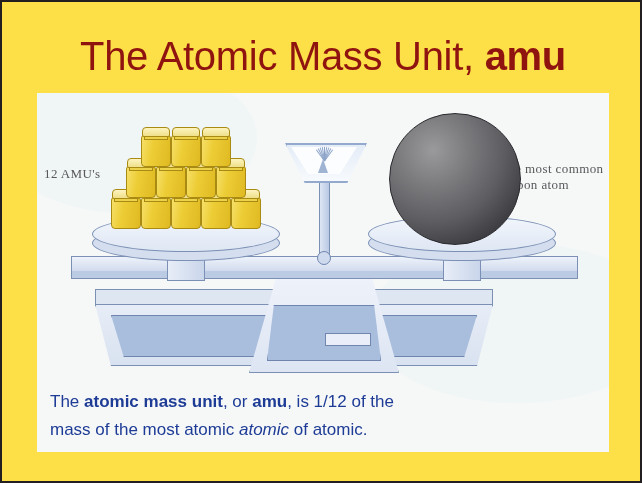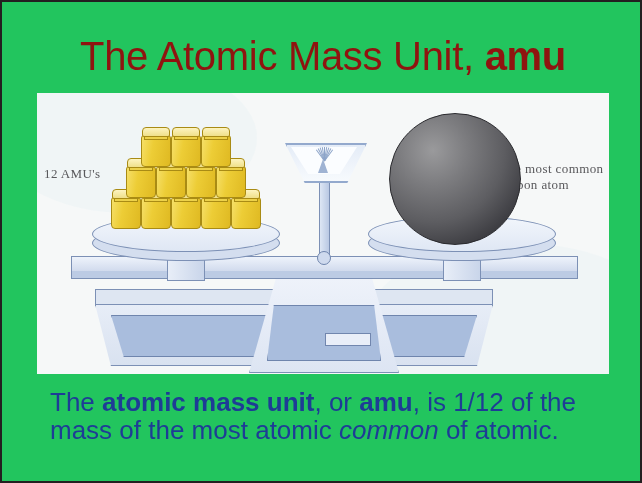--- a/index.html
+++ b/index.html
@@ -8,21 +8,21 @@
     background: #1c1c1c;
   }
   body {
     font-family: "Liberation Sans", sans-serif;
   }
   #slide {
     position: relative;
     width: 642px;
     height: 483px;
     box-sizing: border-box;
-    background: #22c55e;
+    background: #fde047;
     border: 2px solid #231f20;
     overflow: hidden;
   }
   
   #title {
     position: absolute;
     left: 0;
     top: 30px;
     width: 642px;
     text-align: center;
@@ -34,21 +34,21 @@
   }
   #title .strong {
     font-weight: bold;
   }
   
   #figure-panel {
     position: absolute;
     left: 35px;
     top: 91px;
     width: 572px;
-    height: 281px;
+    height: 359px;
     background: #f6f8f8;
     overflow: hidden;
   }
   .panel-wash {
     position: absolute;
     border-radius: 50%;
     background: #eef4f6;
     opacity: .75;
   }
   
@@ -260,21 +260,21 @@
     border: 1px solid #2a2a2e;
   }
 
   
   #caption {
     position: absolute;
     left: 48px;
     top: 386px;
     width: 560px;
     color: #1e3c96;
-    font-size: 26px;
+    font-size: 17px;
     line-height: 28px;
   }
   #caption b { font-weight: bold; }
   #caption i { font-style: italic; }
 </style>
 </head>
 <body>
 
 <div id="slide">
 
@@ -394,15 +394,15 @@
             </div>
           </div>
         </div>
 
       <div class="sphere"></div>
     </div>
   </div>
 
   <div id="caption">
     <span>The </span><b>atomic mass unit</b><span>, or </span><b>amu</b><span>, is 1/12 of the</span><br>
-    <span>mass of  the most atomic </span><i>common</i><span> of atomic.</span>
+    <span>mass of  the most atomic </span><i>atomic</i><span> of atomic.</span>
   </div>
 </div>
 
 </body></html>

